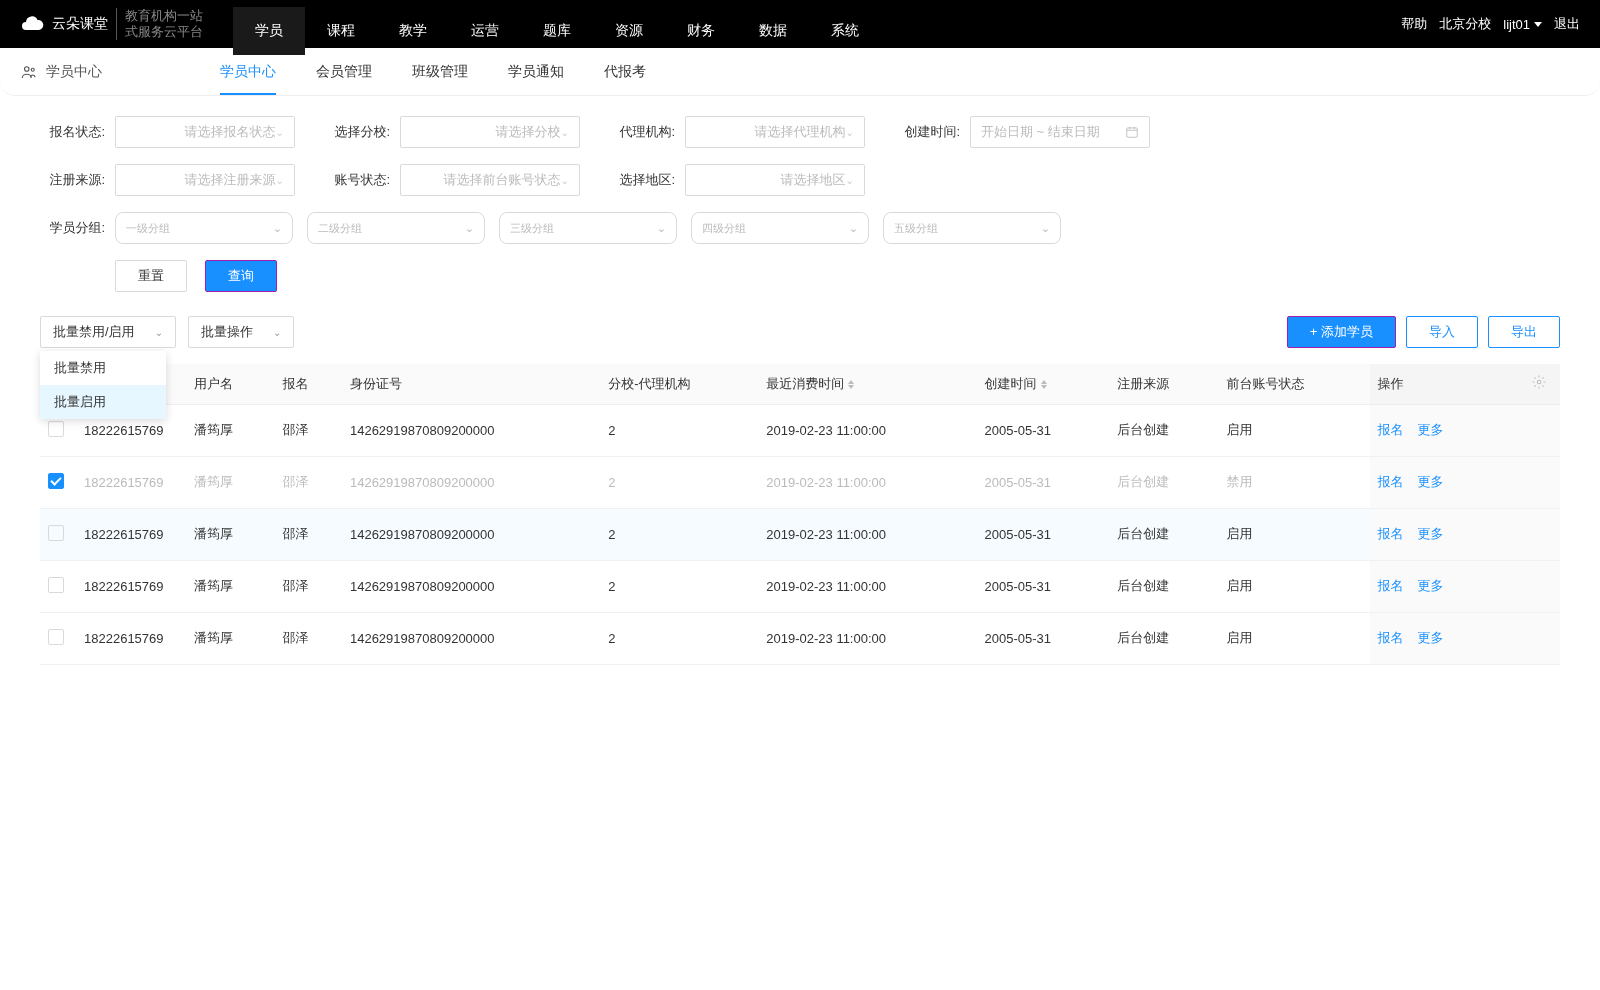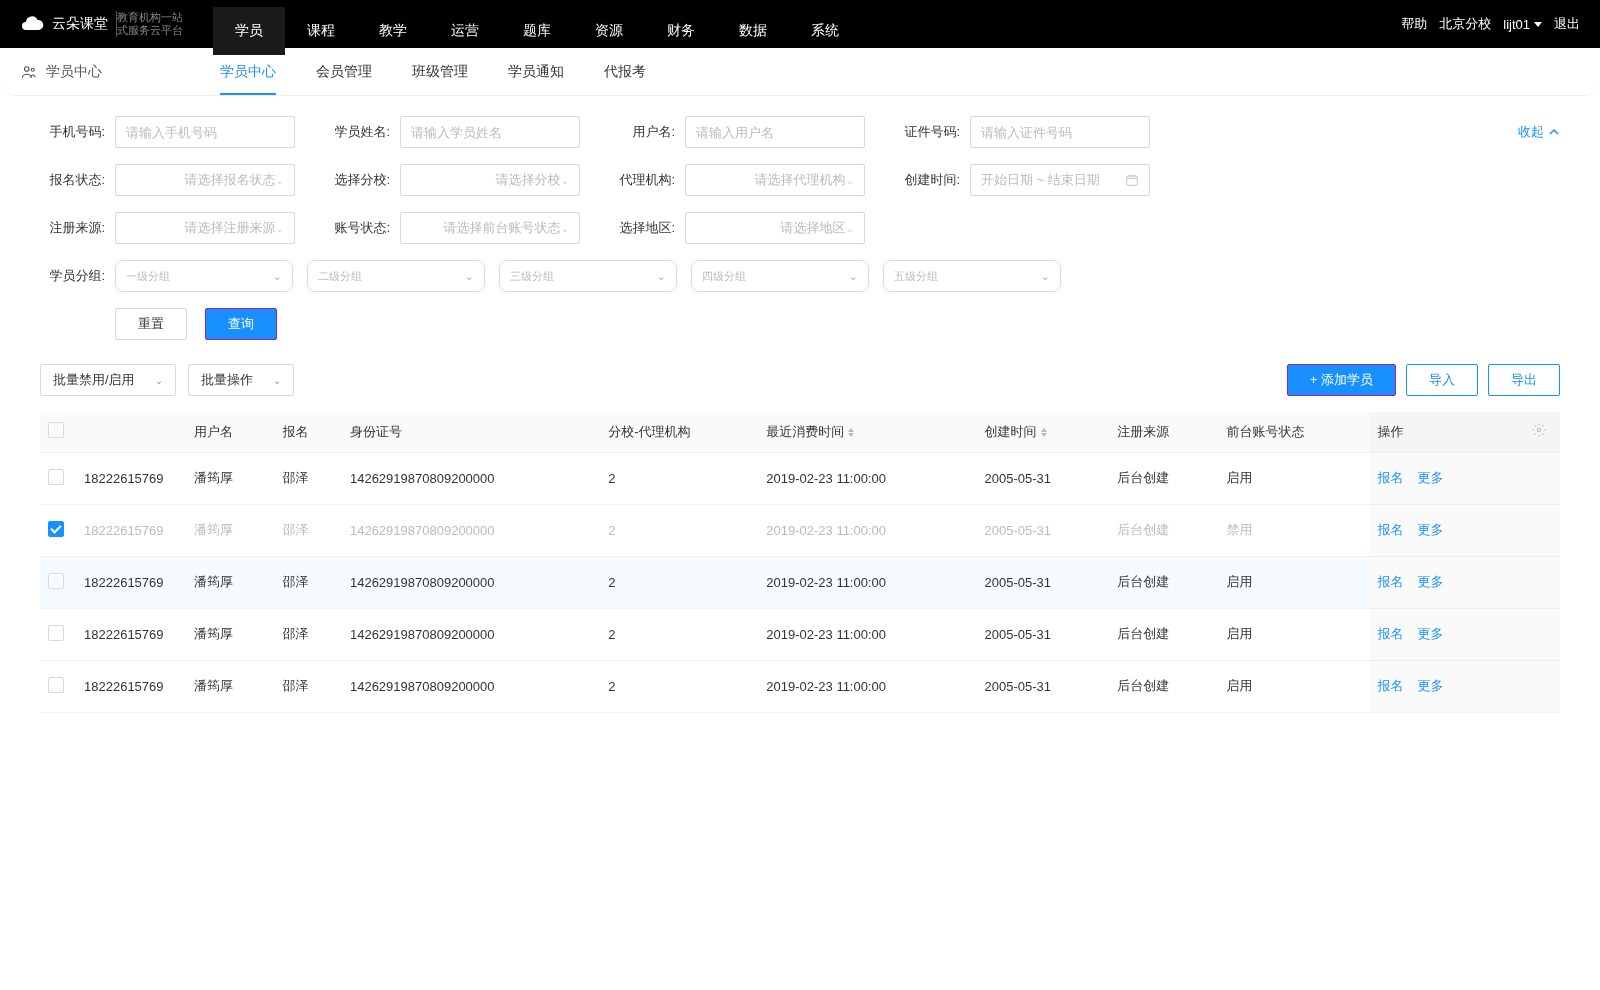--- a/index.html
+++ b/index.html
@@ -3,21 +3,21 @@
   <meta charset="utf-8">
   <style>
     * { box-sizing: border-box; margin: 0; padding: 0; }
     body { font-family: -apple-system, BlinkMacSystemFont, "PingFang SC", "Microsoft YaHei", sans-serif; font-size: 13px; color: #333; background: #fff; }
     
     
     .top-nav { background: #000; height: 48px; display: flex; align-items: center; padding: 0 20px; }
     .logo-section { display: flex; align-items: center; gap: 8px; padding-right: 30px; }
     .logo-icon { width: 24px; height: 24px; }
     .logo-text { color: #fff; font-size: 14px; font-weight: 500; }
-    .logo-sub { color: #888; font-size: 11px; border-left: 1px solid #555; line-height: 1.2; }
+    .logo-sub { color: #888; font-size: 13px; border-left: 1px solid #555; padding-left: 8px; line-height: 1.2; }
     .top-menu { display: flex; flex: 1; }
     .top-menu-item { color: #fff; padding: 0 22px; height: 48px; display: flex; align-items: center; cursor: pointer; font-size: 14px; margin-top: 14px; }
     .top-menu-item.active { background: #1a1a1a; }
     .top-right { display: flex; gap: 12px; color: #fff; font-size: 13px; }
     .top-right span { cursor: pointer; display: flex; align-items: center; gap: 4px; }
     .caret-down { display: inline-block; width: 0; height: 0; border-left: 4px solid transparent; border-right: 4px solid transparent; border-top: 5px solid #fff; }
     
     
     .sub-nav { height: 48px; border-bottom: 1px solid #eee; display: flex; align-items: center; padding: 0 20px; gap: 40px; border-radius: 15px; }
     .breadcrumb { display: flex; align-items: center; gap: 8px; color: #555; font-size: 14px; width: 160px; }
@@ -132,44 +132,20 @@
       <div class="sub-menu-item">会员管理</div>
       <div class="sub-menu-item">班级管理</div>
       <div class="sub-menu-item">学员通知</div>
       <div class="sub-menu-item">代报考</div>
     </div>
 </div>
 
 <div class="filter-wrap">
   <div class="filter-row">
     <div class="filter-item">
-        <span class="filter-label">手机号码:</span>
-        <input class="filter-input" placeholder="请输入手机号码" style="">
-      </div>
-    <div class="filter-item">
-        <span class="filter-label">学员姓名:</span>
-        <input class="filter-input" placeholder="请输入学员姓名" style="">
-      </div>
-    <div class="filter-item">
-        <span class="filter-label">用户名:</span>
-        <input class="filter-input" placeholder="请输入用户名" style="">
-      </div>
-    <div class="filter-item">
-        <span class="filter-label">证件号码:</span>
-        <input class="filter-input" placeholder="请输入证件号码" style="">
-      </div>
-    <span class="collapse-link">
-        <span>收起</span>
-        <svg viewBox="0 0 12 12" fill="none" stroke="#1890ff" stroke-width="1.5">
-          <path d="M2 8l4-4 4 4"></path>
-        </svg>
-      </span>
-  </div>
-  <div class="filter-row">
-    <div class="filter-item">
         <span class="filter-label">报名状态:</span>
         <div class="filter-select">
           <span>请选择报名状态</span>
           <span class="arrow">⌄</span>
         </div>
       </div>
     <div class="filter-item">
         <span class="filter-label">选择分校:</span>
         <div class="filter-select">
           <span>请选择分校</span>
@@ -251,20 +227,24 @@
 <div class="toolbar">
   <div class="toolbar-left">
     <div class="dropdown-btn">
         <span>批量禁用/启用</span>
         <span style="color:#999;font-size:10px;">⌄</span>
       </div>
     <div class="dropdown-btn">
         <span>批量操作</span>
         <span style="color:#999;font-size:10px;">⌄</span>
       </div>
+  </div>
+  <div class="dropdown-menu">
+    <div class="dropdown-option">批量禁用</div>
+    <div class="dropdown-option hover">批量启用</div>
   </div>
   <div class="toolbar-right">
     <button class="btn btn-primary">+ 添加学员</button>
     <button class="btn btn-outline-primary">导入</button>
     <button class="btn btn-outline-primary">导出</button>
   </div>
 </div>
 
 <div class="table-wrap">
   <table class="tbl">

